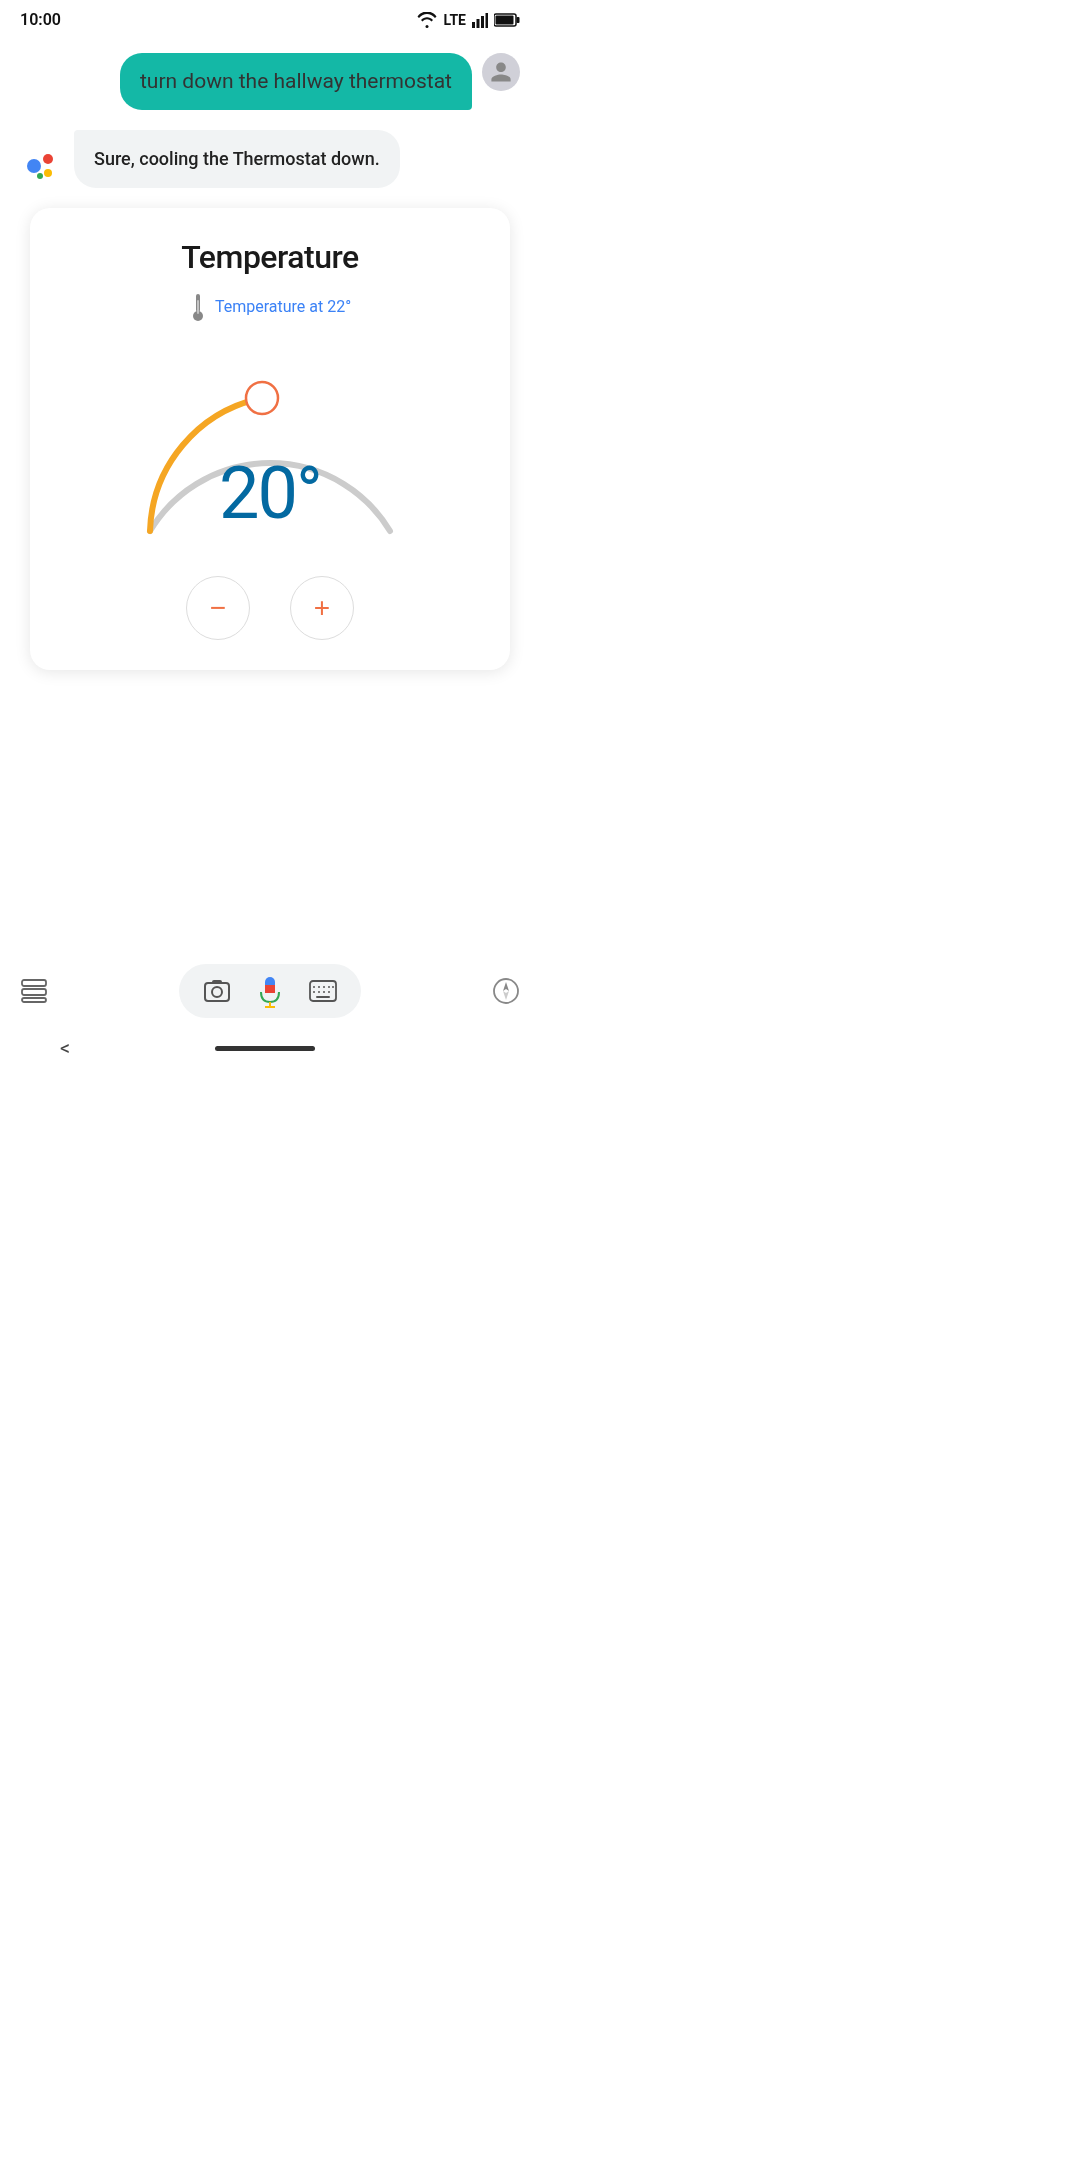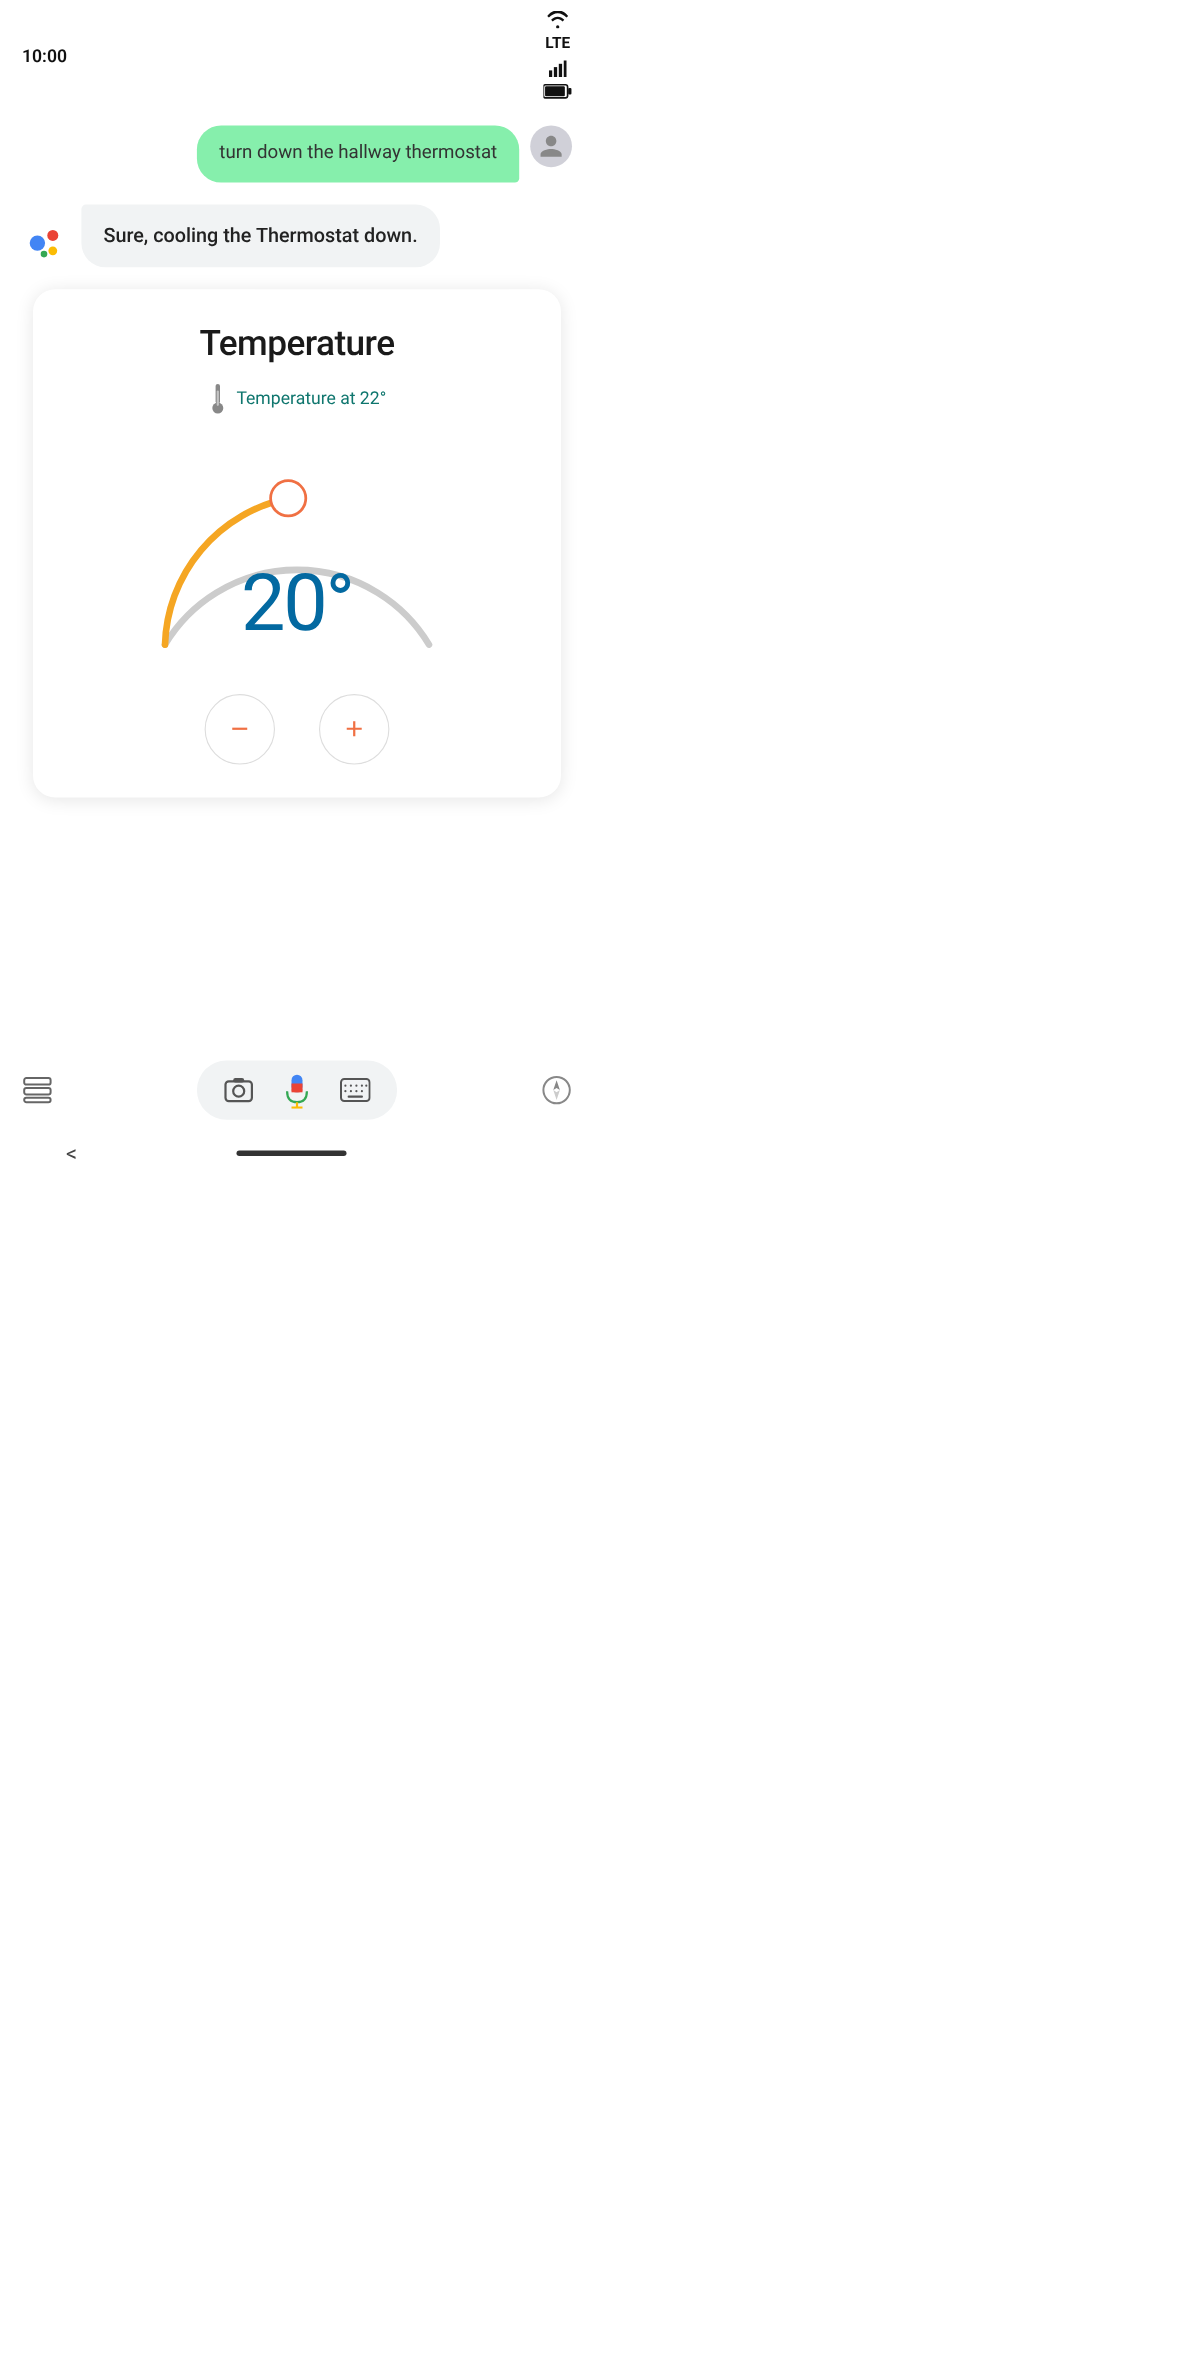--- a/index.html
+++ b/index.html
@@ -25,46 +25,45 @@
     }
     .status-time {
       font-size: 16px;
       font-weight: 600;
       color: #111;
     }
     .status-icons {
       display: flex;
       align-items: center;
       gap: 6px;
-      flex-direction: column;
     }
 
     
     .chat-area {
       flex: 1;
       padding: 16px 20px;
       display: flex;
       flex-direction: column;
       gap: 20px;
       background: #ffffff;
     }
 
     
     .user-message-row {
       display: flex;
       justify-content: flex-end;
       align-items: flex-start;
       gap: 10px;
     }
     .user-bubble {
-      background: #86efac;
+      background: #14b8a6;
       border-radius: 22px 22px 4px 22px;
       padding: 14px 20px;
       max-width: 78%;
-      font-size: 17px;
+      font-size: 21px;
       color: #333;
       line-height: 1.4;
     }
     .avatar {
       width: 38px;
       height: 38px;
       border-radius: 50%;
       background: #d0d0d8;
       display: flex;
       align-items: center;
@@ -288,21 +287,21 @@
   <div class="thermostat-card">
     <div class="thermostat-title">Temperature</div>
 
     <div class="temperature-label-row">
 
       <svg width="18" height="30" viewBox="0 0 18 30">
         <rect x="7" y="2" width="4" height="18" rx="2" fill="#888"></rect>
         <circle cx="9" cy="24" r="5" fill="#888"></circle>
         <rect x="8" y="8" width="2" height="14" rx="1" fill="#fff" opacity="0.5"></rect>
       </svg>
-      <span style="color:#0f766e;font-size:16px;">Temperature at 22°</span>
+      <span style="color:#3b82f6;font-size:16px;">Temperature at 22°</span>
     </div>
 
     <div class="gauge-container">
       <svg viewBox="0 0 320 200" xmlns="http://www.w3.org/2000/svg">
 
         <path d="M 40 185 A 140 140 0 0 1 280 185" fill="none" stroke="#cccccc" stroke-width="6" stroke-linecap="round"></path>
 
         <path d="M 40 185 A 140 140 0 0 1 152 52" fill="none" stroke="#f5a623" stroke-width="6" stroke-linecap="round"></path>
 
         <circle cx="152" cy="52" r="16" fill="#ffffff" stroke="#f07043" stroke-width="2.5"></circle>

